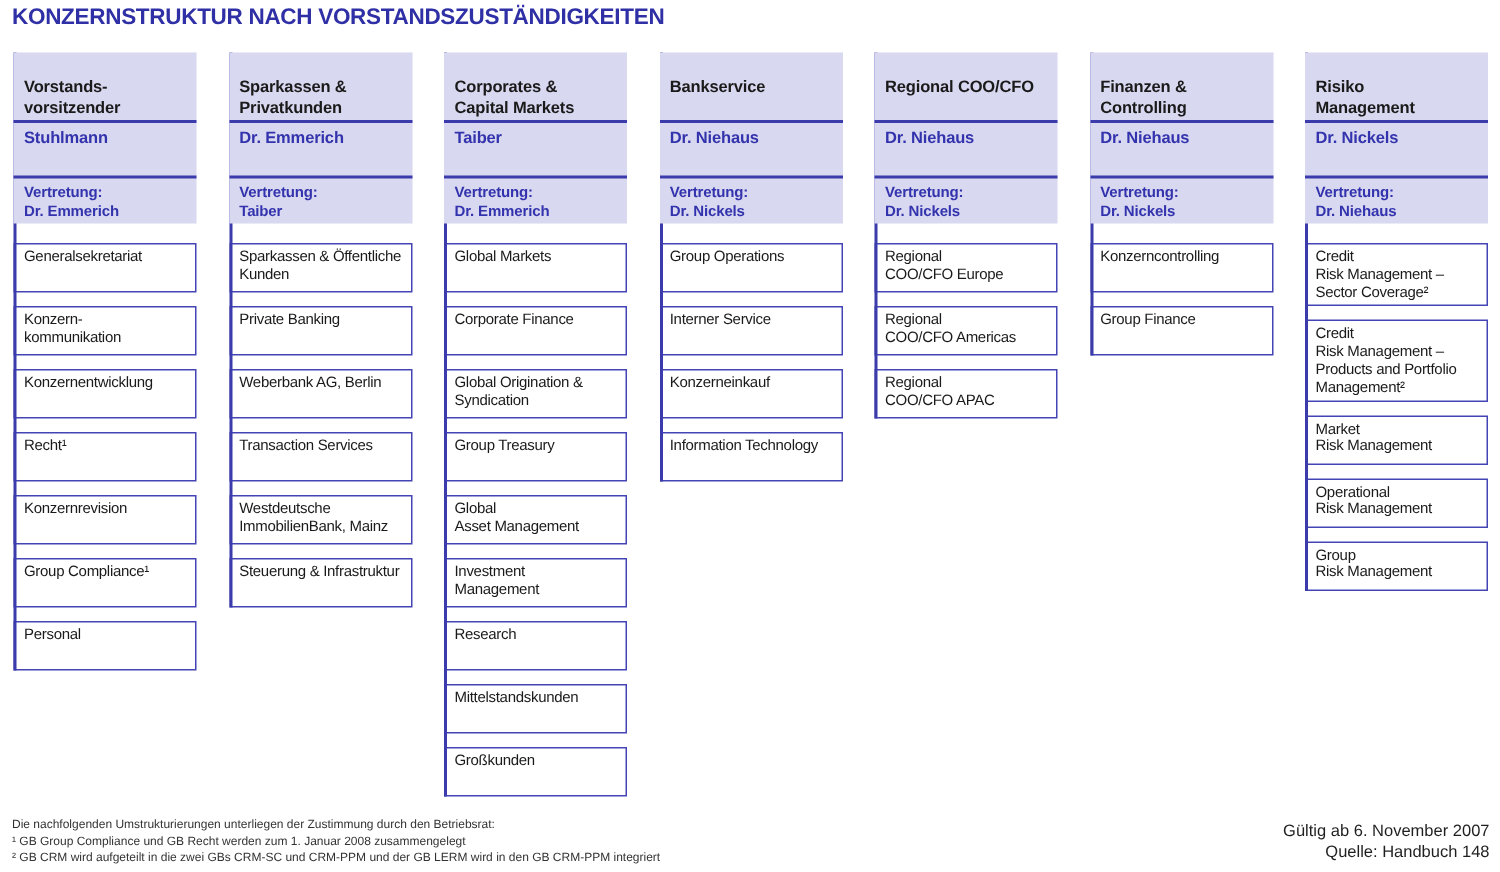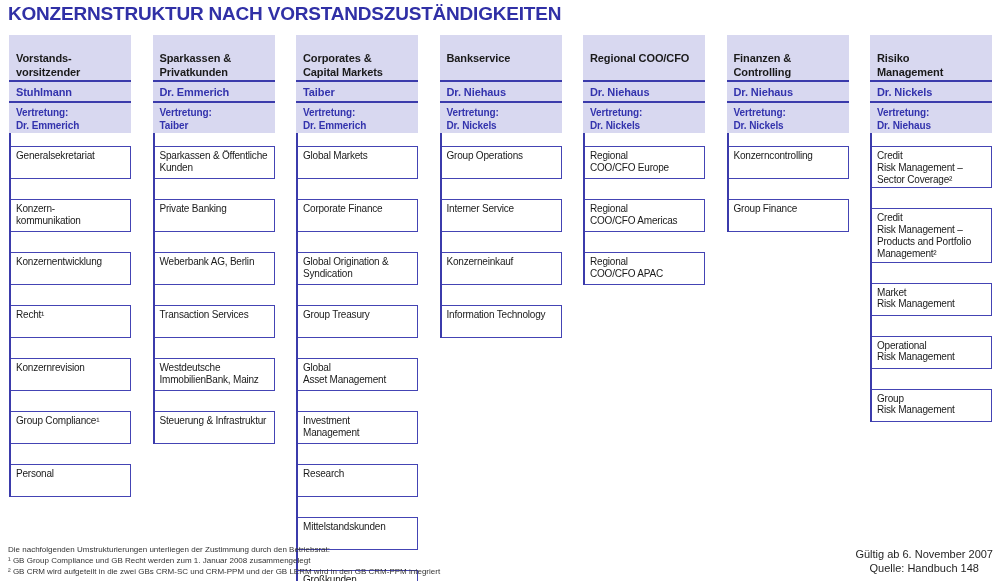--- a/index.html
+++ b/index.html
@@ -2,60 +2,60 @@
 <html><head>
 <meta charset="utf-8">
 <style>
   html,body { margin:0; padding:0; background:#ffffff; }
   .page {
     position:relative; width:1000px; height:581px; background:#ffffff;
     font-family:"Liberation Sans", sans-serif; overflow:hidden;
   }
   .page-title {
     position:absolute; left:8px; top:3px; margin:0;
-    font-size:19px; font-weight:bold; color:#3030a6; letter-spacing:-0.2px;
+    font-size:15px; font-weight:bold; color:#3030a6; letter-spacing:-0.2px;
     white-space:nowrap;
   }
   .grid {
     position:absolute; left:9px; top:35px;
     display:grid; grid-template-columns:repeat(7,122px); column-gap:21.5px;
     align-items:start;
   }
   .col { position:relative; }
   .spine { position:absolute; left:0; top:0; bottom:0; width:2px; background:#3b3bab; }
   .hdr { background:#d8d8f0; position:relative; }
   .hdr-dept {
     height:45px; box-sizing:border-box; padding:16px 3px 0 7px;
     font-size:11px; font-weight:bold; line-height:1.3; color:#1a1a1a;
     white-space:pre-line; letter-spacing:-0.1px;
   }
   .hdr-name {
-    height:21px; box-sizing:border-box; border-top:2px solid #3b3bab;
+    height:37px; box-sizing:border-box; border-top:2px solid #3b3bab;
     padding:4px 3px 0 7px; font-size:11px; font-weight:bold; color:#3333ad;
     letter-spacing:-0.1px;
   }
   .hdr-deputy {
     height:32px; box-sizing:border-box; border-top:2px solid #3b3bab;
     padding:3px 17px 0 7px; font-size:10px; font-weight:bold; line-height:1.3;
     color:#3333ad; white-space:pre-line; letter-spacing:-0.1px;
   }
   .box {
-    margin-top:20px; min-height:33px; box-sizing:border-box;
+    margin-top:9px; min-height:33px; box-sizing:border-box;
     background:#ffffff; border:1.5px solid #4444b4;
     padding:3px 2px 2px 6px; font-size:10px; line-height:1.18; color:#1a1a1a;
     white-space:pre-line; letter-spacing:-0.2px;
   }
   .hdr + .box { margin-top:13px; }
   .footnotes {
     position:absolute; left:8px; top:545px;
     font-size:8px; line-height:1.35; color:#333333; letter-spacing:0;
   }
   .footer-right {
     position:absolute; right:7px; top:547px;
-    font-size:11px; line-height:1.28; color:#1f1f1f; text-align:center;
+    font-size:11px; line-height:1.28; color:#1f1f1f; text-align:right;
   }
 </style>
 </head>
 <body>
 
 <div class="page">
 
   <h1 class="page-title">KONZERNSTRUKTUR NACH VORSTANDSZUSTÄNDIGKEITEN</h1>
 
   <div class="grid">

